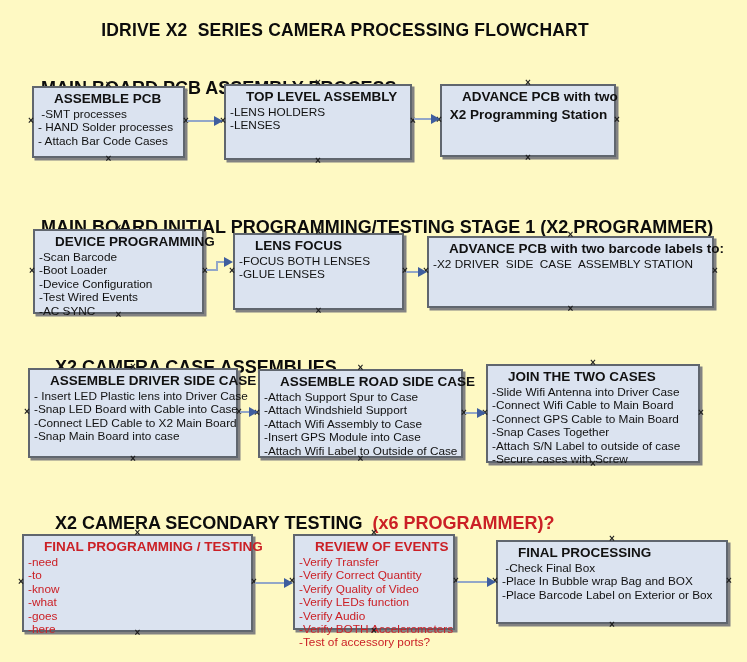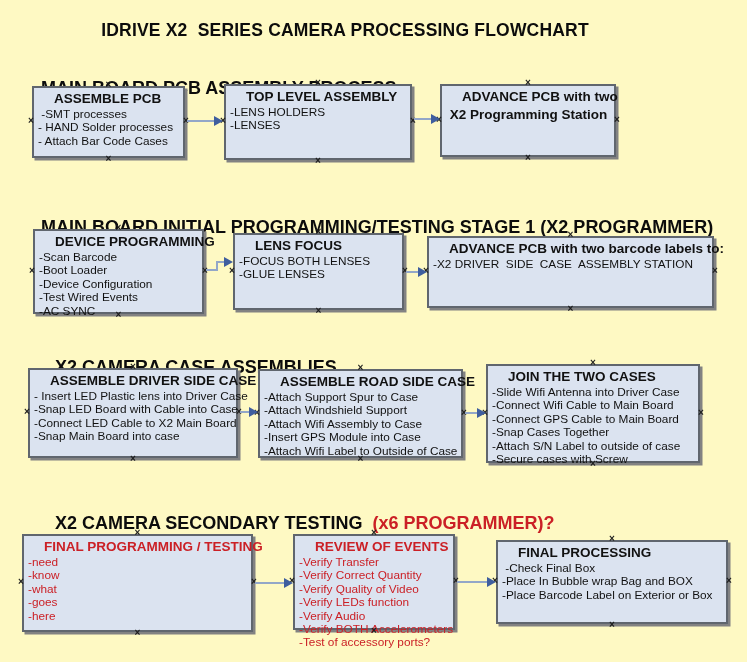--- a/index.html
+++ b/index.html
@@ -168,20 +168,21 @@
     <span>X2 CAMERA SECONDARY TESTING  </span><span class="red-part">(x6 PROGRAMMER)?</span>
   </div>
 
   <div class="fbox red-box" style="left:22px;top:534px;width:231px;height:98px;">
     <span class="anc t"></span>
     <span class="anc b"></span>
     <span class="anc l"></span>
     <span class="anc r"></span>
     <div class="bt">FINAL PROGRAMMING / TESTING</div>
     <div class="bl">-need</div>
+    <div class="bl">-to</div>
     <div class="bl">-know</div>
     <div class="bl">-what</div>
     <div class="bl">-goes</div>
     <div class="bl">-here</div>
   </div>
 
   <div class="fbox red-box" style="left:293px;top:534px;width:162px;height:96px;">
     <span class="anc t"></span>
     <span class="anc b"></span>
     <span class="anc l"></span>

